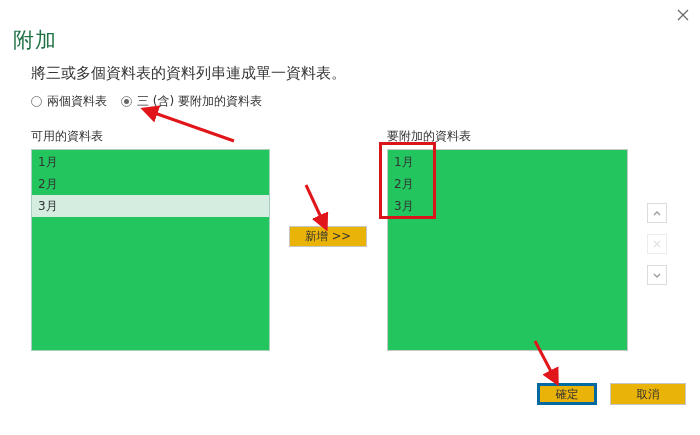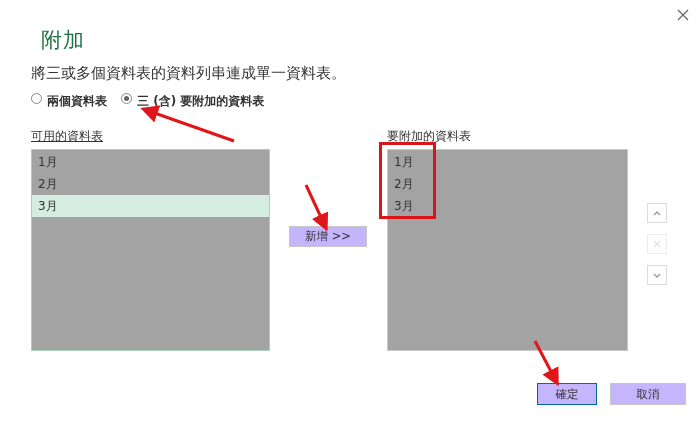--- a/index.html
+++ b/index.html
@@ -1,32 +1,32 @@
 <!DOCTYPE html>
 <html><head>
   <meta charset="utf-8">
   <style>
     html, body { margin:0; padding:0; }
     body { width:700px; height:435px; background:#ffffff; position:relative; overflow:hidden;
            font-family: "DejaVu Sans", "Liberation Sans", sans-serif; color:#333; }
     .abs { position:absolute; }
     .close { left:673px; top:5px; width:20px; height:20px; cursor:pointer; }
-    .title { left:41px; top:26px; font-size:21px; color:#217346; font-weight:normal; letter-spacing:1px; }
+    .title { left:13px; top:26px; font-size:21px; color:#217346; font-weight:normal; letter-spacing:1px; }
     .desc { left:31px; top:64px; font-size:15px; color:#333; }
     .radio-row { left:31px; top:93px; font-size:12px; color:#333; display:flex; align-items:center; }
-    .radio { display:inline-flex; align-items:flex-start; margin-right:14px; cursor:pointer;font-weight:bold; }
+    .radio { display:inline-flex; align-items:center; margin-right:14px; cursor:pointer; }
     .radio .dot { width:9px; height:9px; border:1px solid #888; border-radius:50%; margin-right:5px; position:relative; background:#fff; }
     .radio .dot.on::after { content:""; position:absolute; left:2px; top:2px; width:5px; height:5px; border-radius:50%; background:#666; }
     .label { font-size:12px; color:#333; }
-    .list { border:1px solid #a8d0bc; background:#a3a3a3; }
+    .list { border:1px solid #a8d0bc; background:#22c55e; }
     .list.right { border-color:#c8c8c8; }
     .item { height:22px; line-height:22px; padding-left:6px; font-size:12px; color:#333; cursor:pointer; }
     .item.sel { background:#d4ede0; }
-    .btn { border:1px solid #c6c6c6; background:#c4b5fd; font-size:11.5px; color:#333; display:flex; align-items:center; justify-content:center; cursor:pointer; box-sizing:border-box; }
-    .btn.primary { border:1px solid #0369a1; }
+    .btn { border:1px solid #c6c6c6; background:#eab308; font-size:11.5px; color:#333; display:flex; align-items:center; justify-content:center; cursor:pointer; box-sizing:border-box; }
+    .btn.primary { border:3px solid #0369a1; }
     .side-btn { width:20px; height:20px; border:1px solid #dcdcdc; box-sizing:border-box; display:flex; align-items:center; justify-content:center; cursor:pointer; }
     .redbox { border:3px solid #d9141b; box-sizing:border-box; pointer-events:none; }
     svg.arrows { position:absolute; left:0; top:0; pointer-events:none; }
   </style>
 </head>
 <body>
 
 <div class="abs close">
   <svg width="20" height="20" viewBox="0 0 20 20">
     <path d="M5 5 L15 15 M15 5 L5 15" stroke="#666" stroke-width="1.2" fill="none"></path>
@@ -40,21 +40,21 @@
   <label class="radio">
     <span class="dot"></span>
     <span>兩個資料表</span>
   </label>
   <label class="radio">
     <span class="dot on"></span>
     <span>三 (含) 要附加的資料表</span>
   </label>
 </div>
 
-<div class="abs label" style="left:31px;top:128px;text-decoration:underline;">可用的資料表</div>
+<div class="abs label" style="left:31px;top:128px;">可用的資料表</div>
 <div class="abs list" style="left:31px;top:149px;width:237px;height:200px;">
   <div style="padding-top:1px;">
     <div class="item">1月</div>
     <div class="item">2月</div>
     <div class="item sel">3月</div>
   </div>
 </div>
 
 <div class="abs btn" style="left:289px;top:226px;width:78px;height:21px;">新增 &gt;&gt;</div>
 

